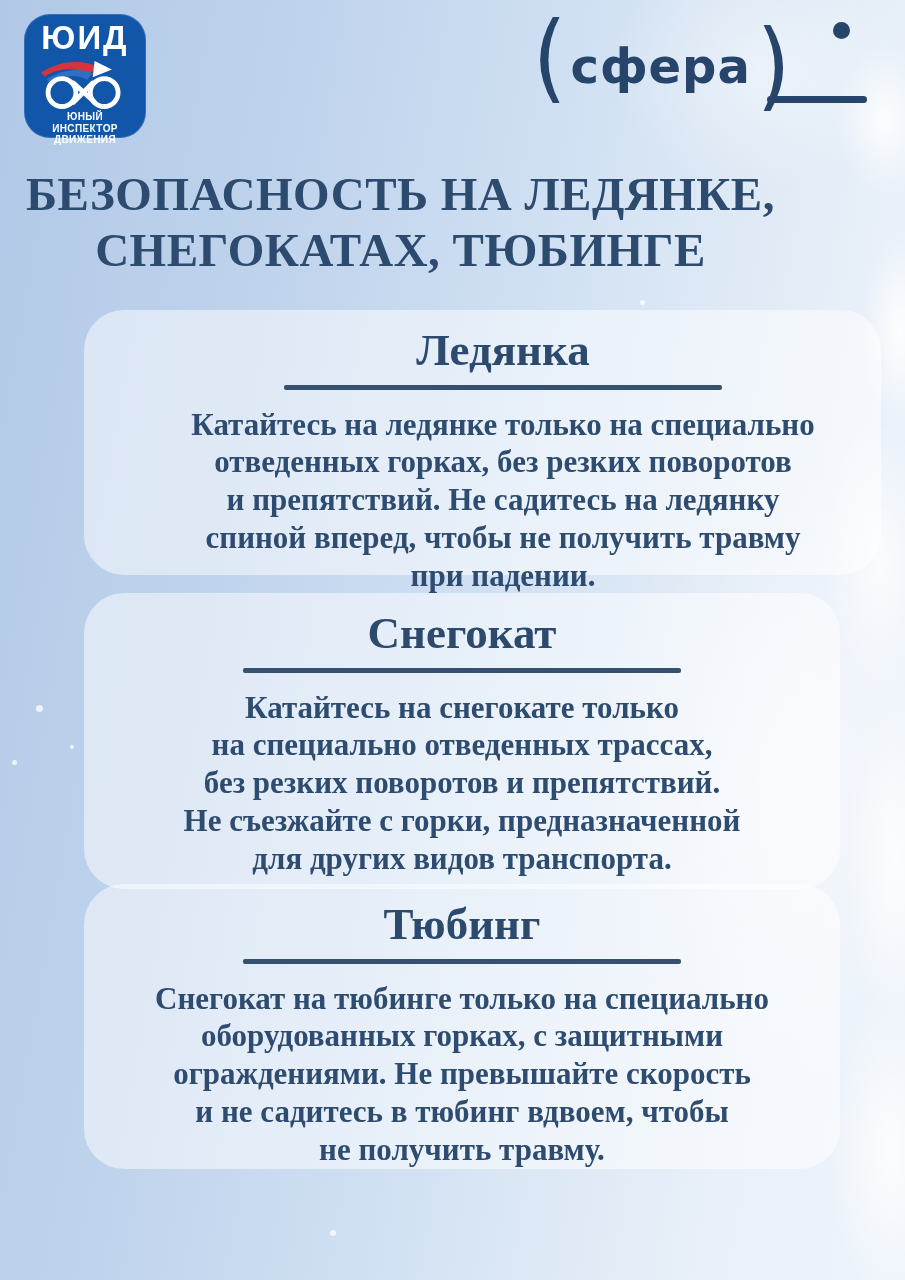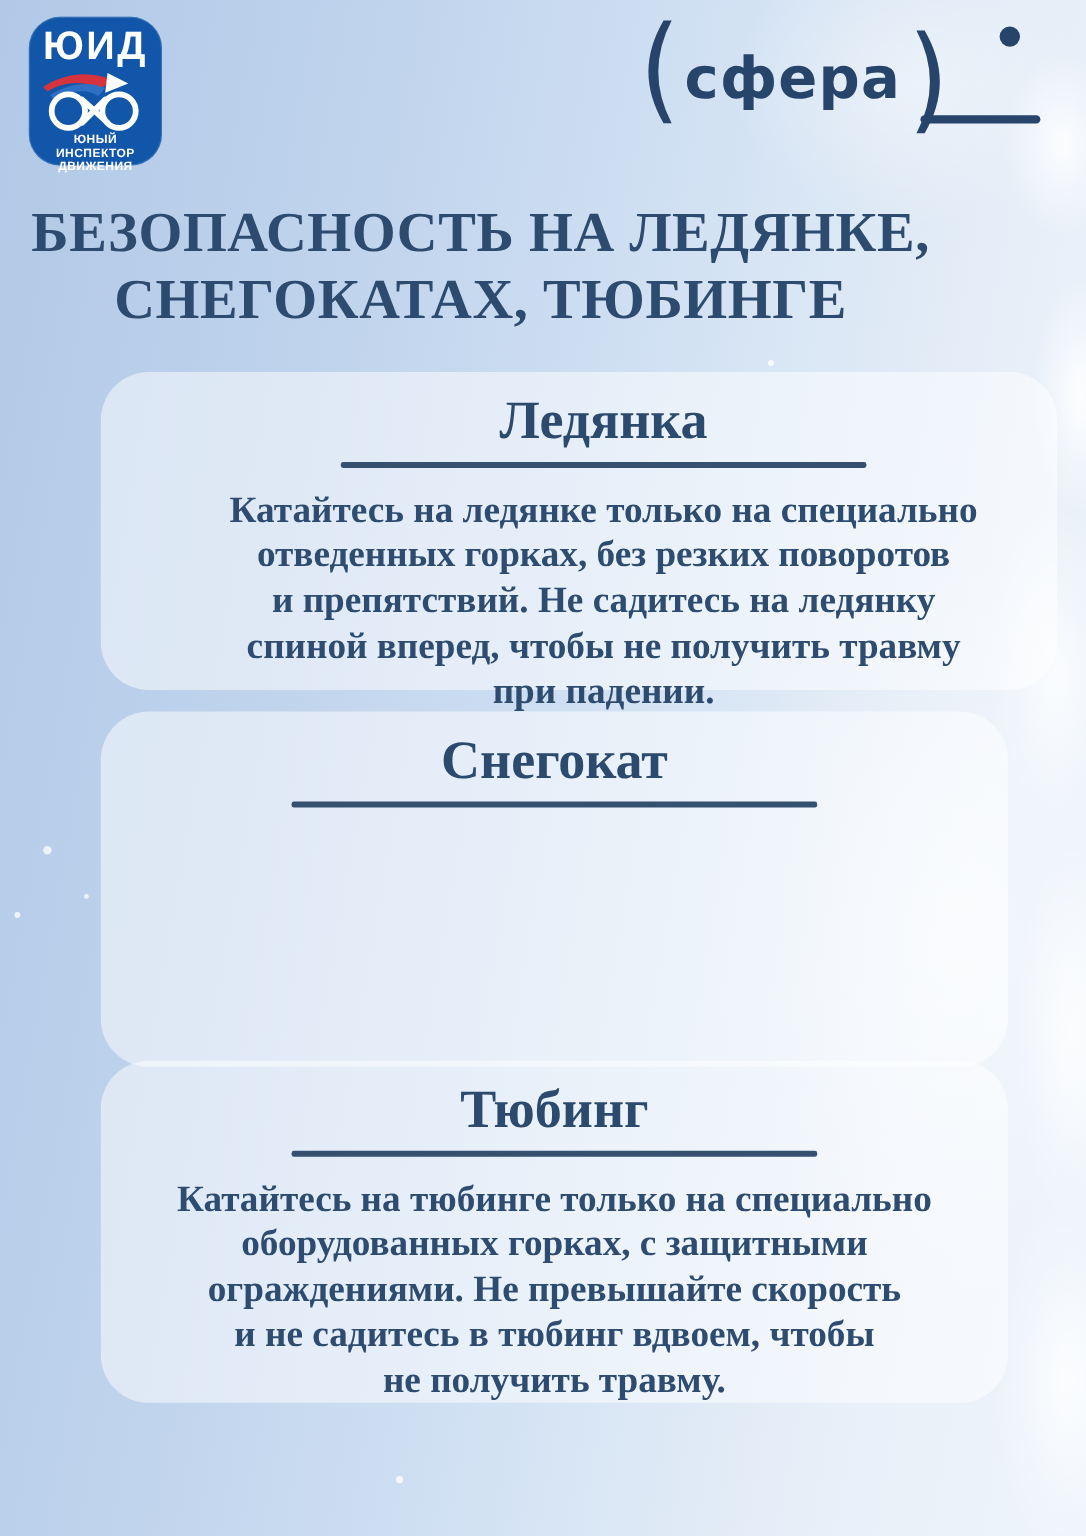--- a/index.html
+++ b/index.html
@@ -14,21 +14,21 @@
       radial-gradient(ellipse 70px 230px at 895px 860px, rgba(255,255,255,.8), rgba(255,255,255,0) 70%),
       radial-gradient(ellipse 90px 220px at 890px 1150px, rgba(255,255,255,.8), rgba(255,255,255,0) 70%),
       radial-gradient(ellipse 280px 420px at 800px 780px, rgba(255,255,255,.45), rgba(255,255,255,0) 75%),
       radial-gradient(ellipse 200px 160px at 760px 70px, rgba(255,255,255,.4), rgba(255,255,255,0) 75%),
       linear-gradient(100deg,#b1c9e7 0%,#bfd3ec 28%,#cddef2 48%,#dce8f5 66%,#e9f0f9 82%,#eef4fb 100%);
   }
   .snow-dot{position:absolute;border-radius:50%;background:rgba(255,255,255,.75);}
 
   
   .uid-logo{
-    position:absolute;left:24px;top:14px;width:111px;height:124px;
+    position:absolute;left:24px;top:14px;width:122px;height:124px;
     background:#1156a9;border-radius:26px;color:#fff;text-align:center;
     font-family:"Liberation Sans","DejaVu Sans",sans-serif;
     box-shadow:0 0 0 1px rgba(255,255,255,.15) inset;
   }
   .uid-acronym{font-weight:bold;font-size:33px;letter-spacing:2px;margin-top:7px;line-height:1;}
   .uid-icon{display:block;margin:1px auto 0;}
   .uid-caption{font-weight:bold;font-size:10px;line-height:1.15;letter-spacing:.4px;white-space:pre-line;margin-top:0;}
 
   
   .sfera-logo{
@@ -114,25 +114,30 @@
     <p class="card-body">Катайтесь на ледянке только на специально
 отведенных горках, без резких поворотов
 и препятствий. Не садитесь на ледянку
 спиной вперед, чтобы не получить травму
 при падении.</p>
   </section>
 
   <section class="card card-2">
     <h2 class="card-heading">Снегокат</h2>
     <div class="card-underline"></div>
+    <p class="card-body">Катайтесь на снегокате только
+на специально отведенных трассах,
+без резких поворотов и препятствий.
+Не съезжайте с горки, предназначенной
+для других видов транспорта.</p>
   </section>
 
   <section class="card card-3">
     <h2 class="card-heading">Тюбинг</h2>
     <div class="card-underline"></div>
-    <p class="card-body">Катайтесь на тюбинге только на специально
+    <p class="card-body">Снегокат на тюбинге только на специально
 оборудованных горках, с защитными
 ограждениями. Не превышайте скорость
 и не садитесь в тюбинг вдвоем, чтобы
 не получить травму.</p>
   </section>
 
 </div>
 
 </body></html>

